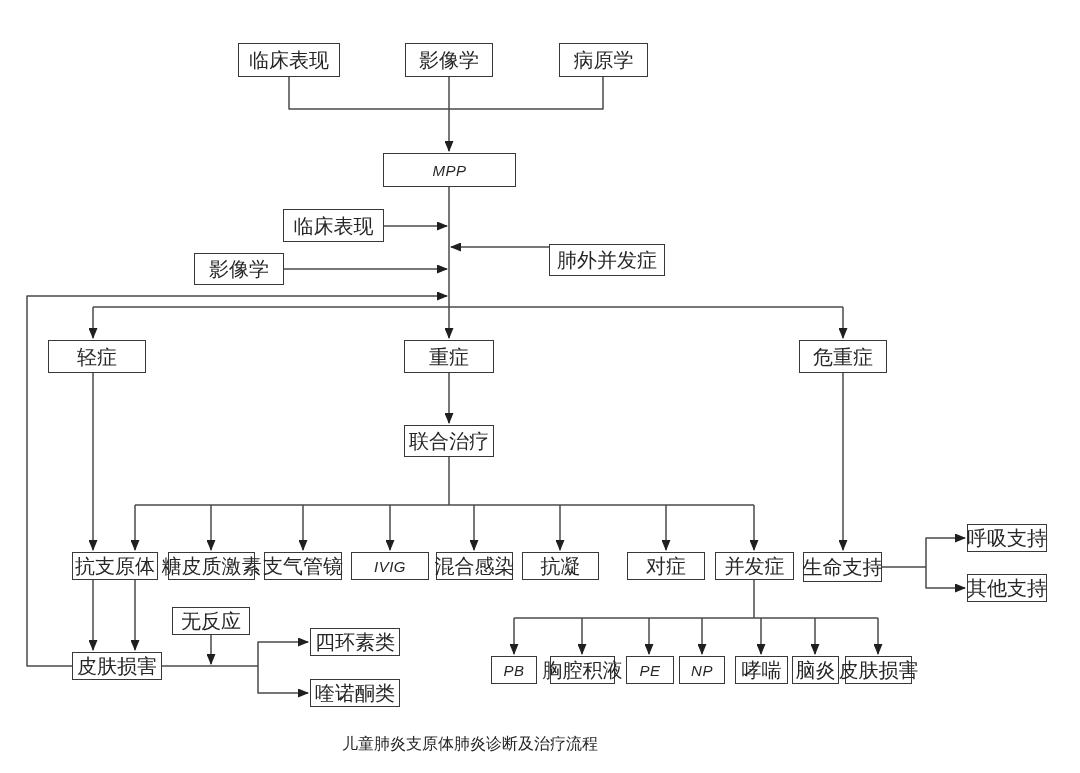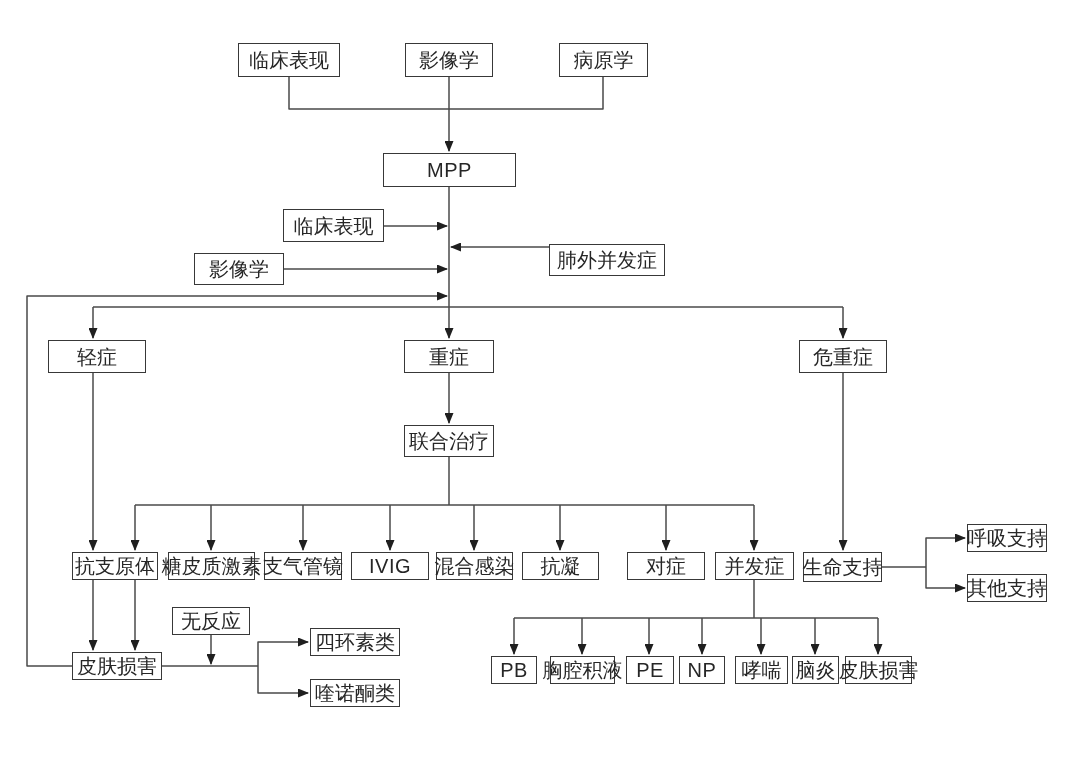--- a/index.html
+++ b/index.html
@@ -21,21 +21,21 @@
   .edge-layer{position:absolute;left:0;top:0;}
   .node{
     position:absolute;
     box-sizing:border-box;
     background:var(--box-fill);
     border:1.5px solid var(--box-border);
     color:var(--text);
     display:flex;align-items:center;justify-content:center;
     font-size:20px;line-height:1;white-space:nowrap;
   }
-  .node.latin{font-size:20px;letter-spacing:.5px;}
+  .node.latin{font-size:15px;letter-spacing:.5px;font-style:italic;}
   .caption{
     position:absolute;
     left:0;top:734px;width:940px;
     text-align:center;
     color:var(--text);
     font-size:16px;
   }
 </style>
 </head>
 <body>
@@ -127,13 +127,14 @@
   <div class="node" style="left:310px;top:679px;width:90px;height:28px">喹诺酮类</div>
 
   <div class="node latin" style="left:491px;top:656px;width:46px;height:28px">PB</div>
   <div class="node" style="left:550px;top:656px;width:65px;height:28px">胸腔积液</div>
   <div class="node latin" style="left:626px;top:656px;width:48px;height:28px">PE</div>
   <div class="node latin" style="left:679px;top:656px;width:46px;height:28px">NP</div>
   <div class="node" style="left:735px;top:656px;width:53px;height:28px">哮喘</div>
   <div class="node" style="left:792px;top:656px;width:47px;height:28px">脑炎</div>
   <div class="node" style="left:845px;top:656px;width:67px;height:28px">皮肤损害</div>
 
+  <div class="caption">儿童肺炎支原体肺炎诊断及治疗流程</div>
 </div>
 
 </body></html>

